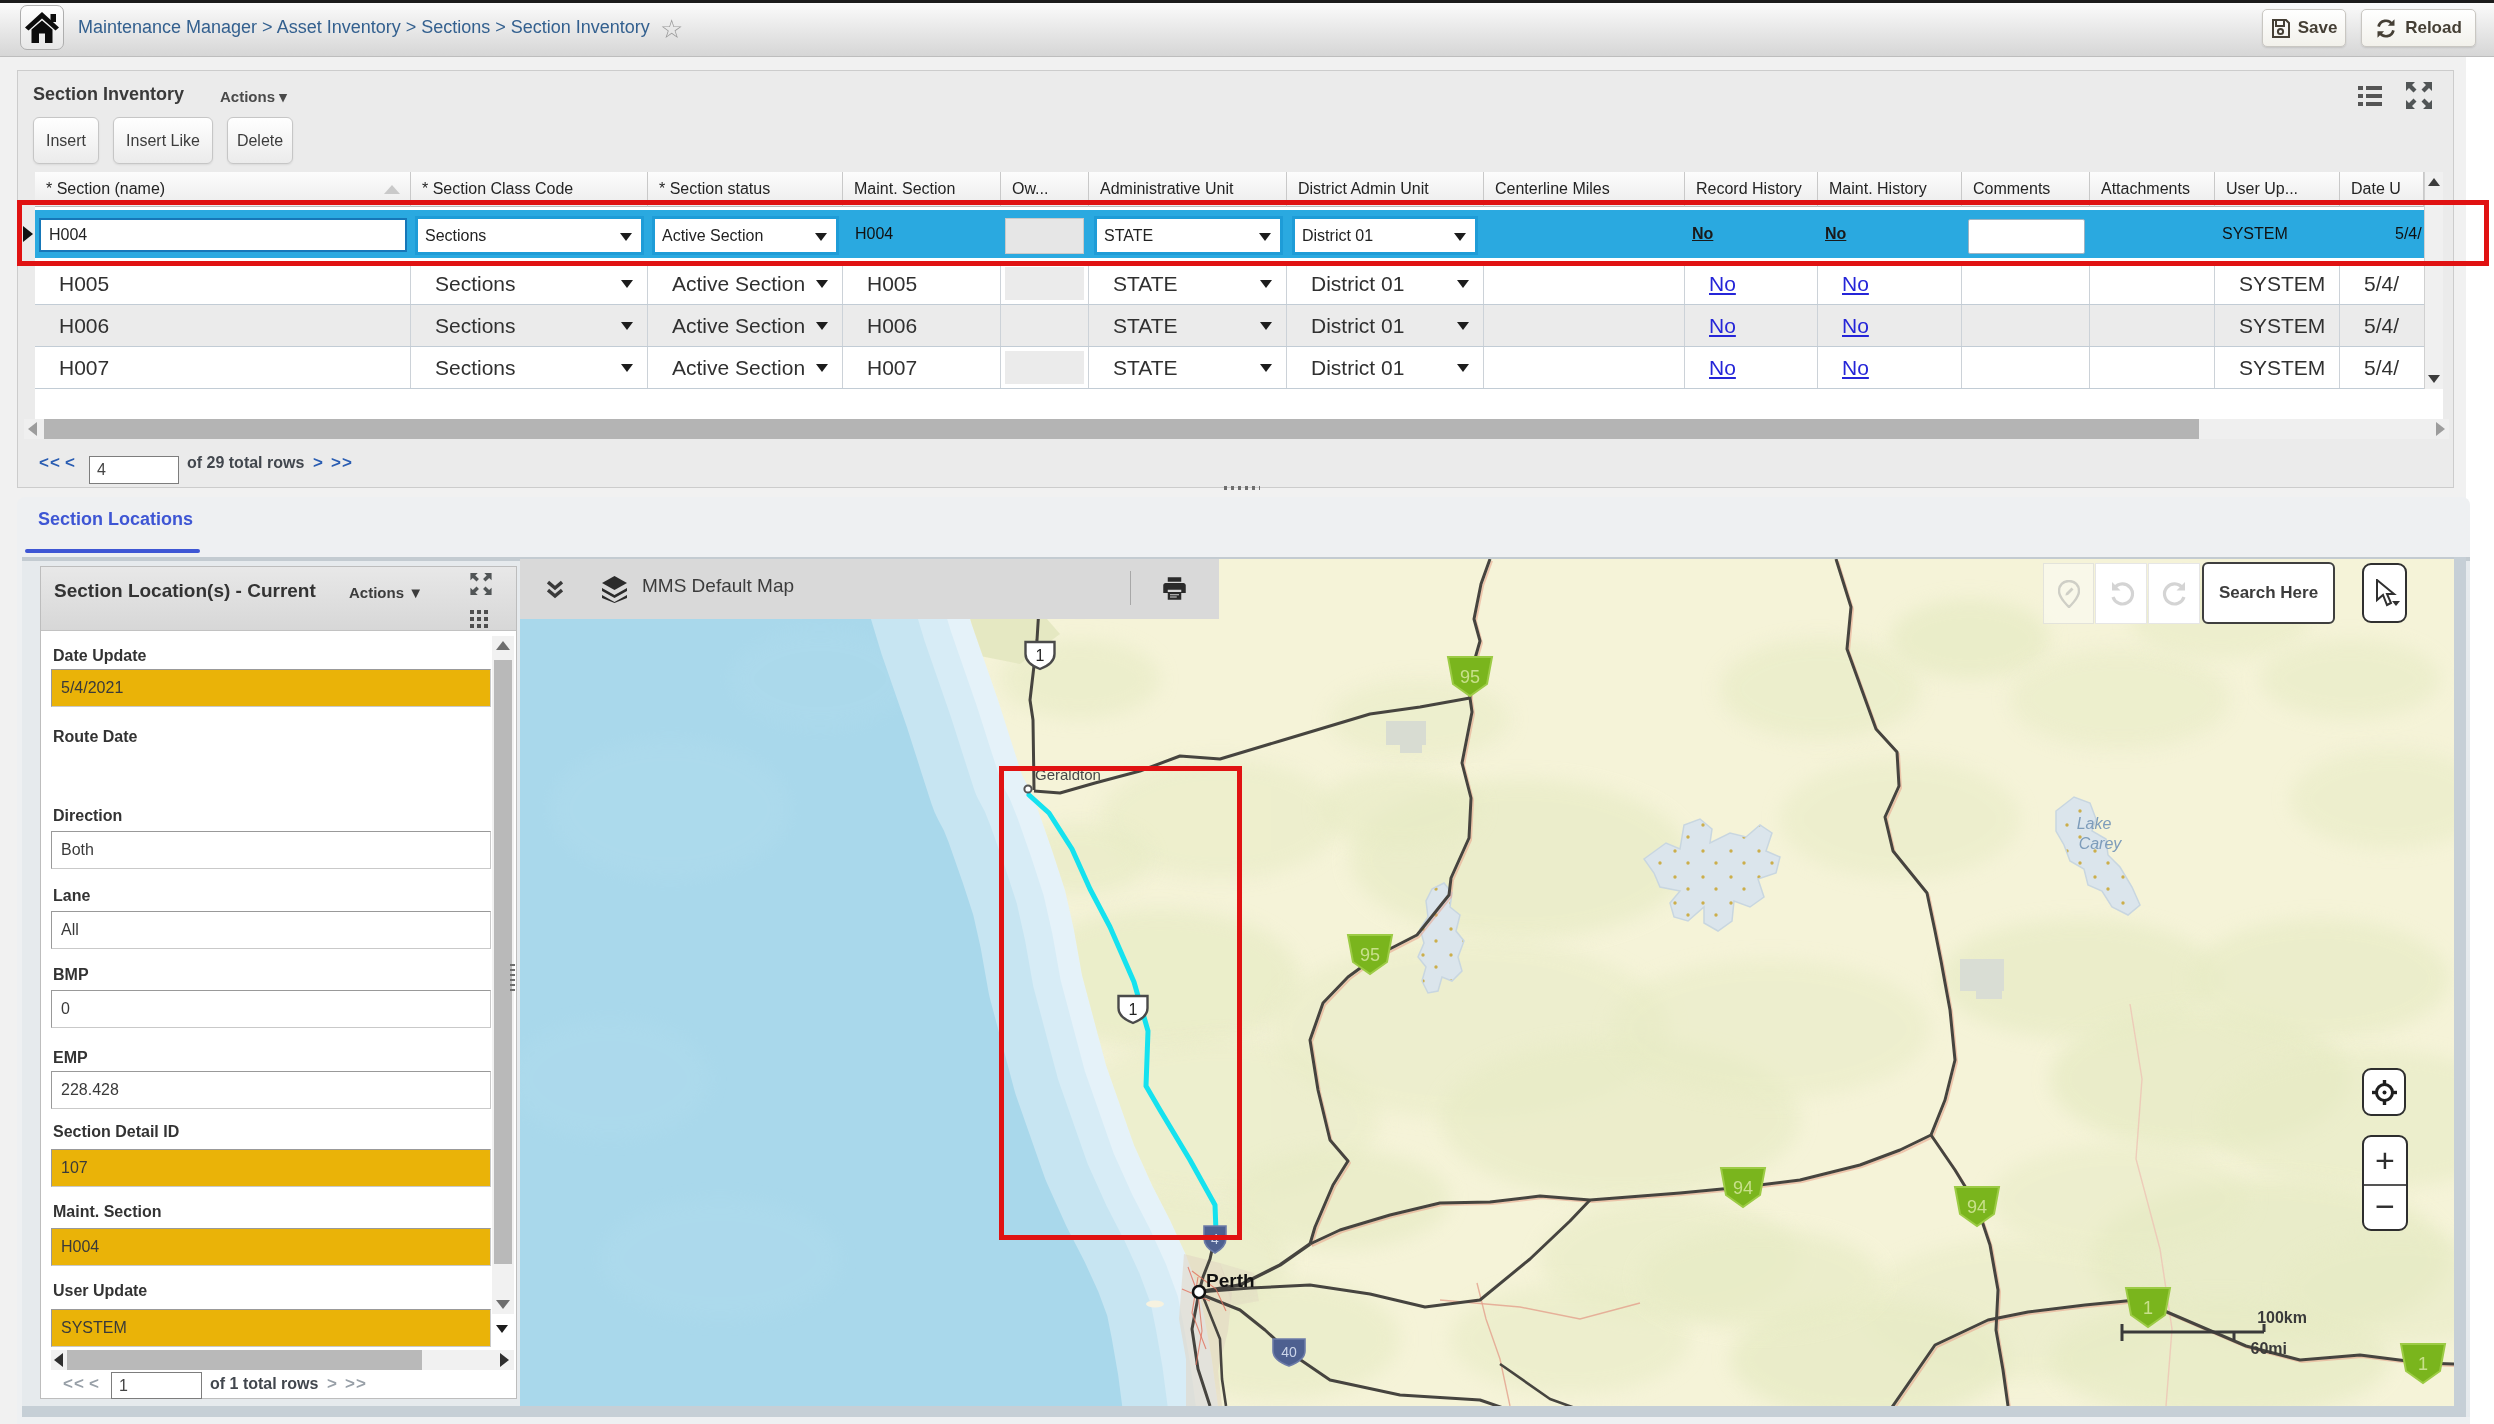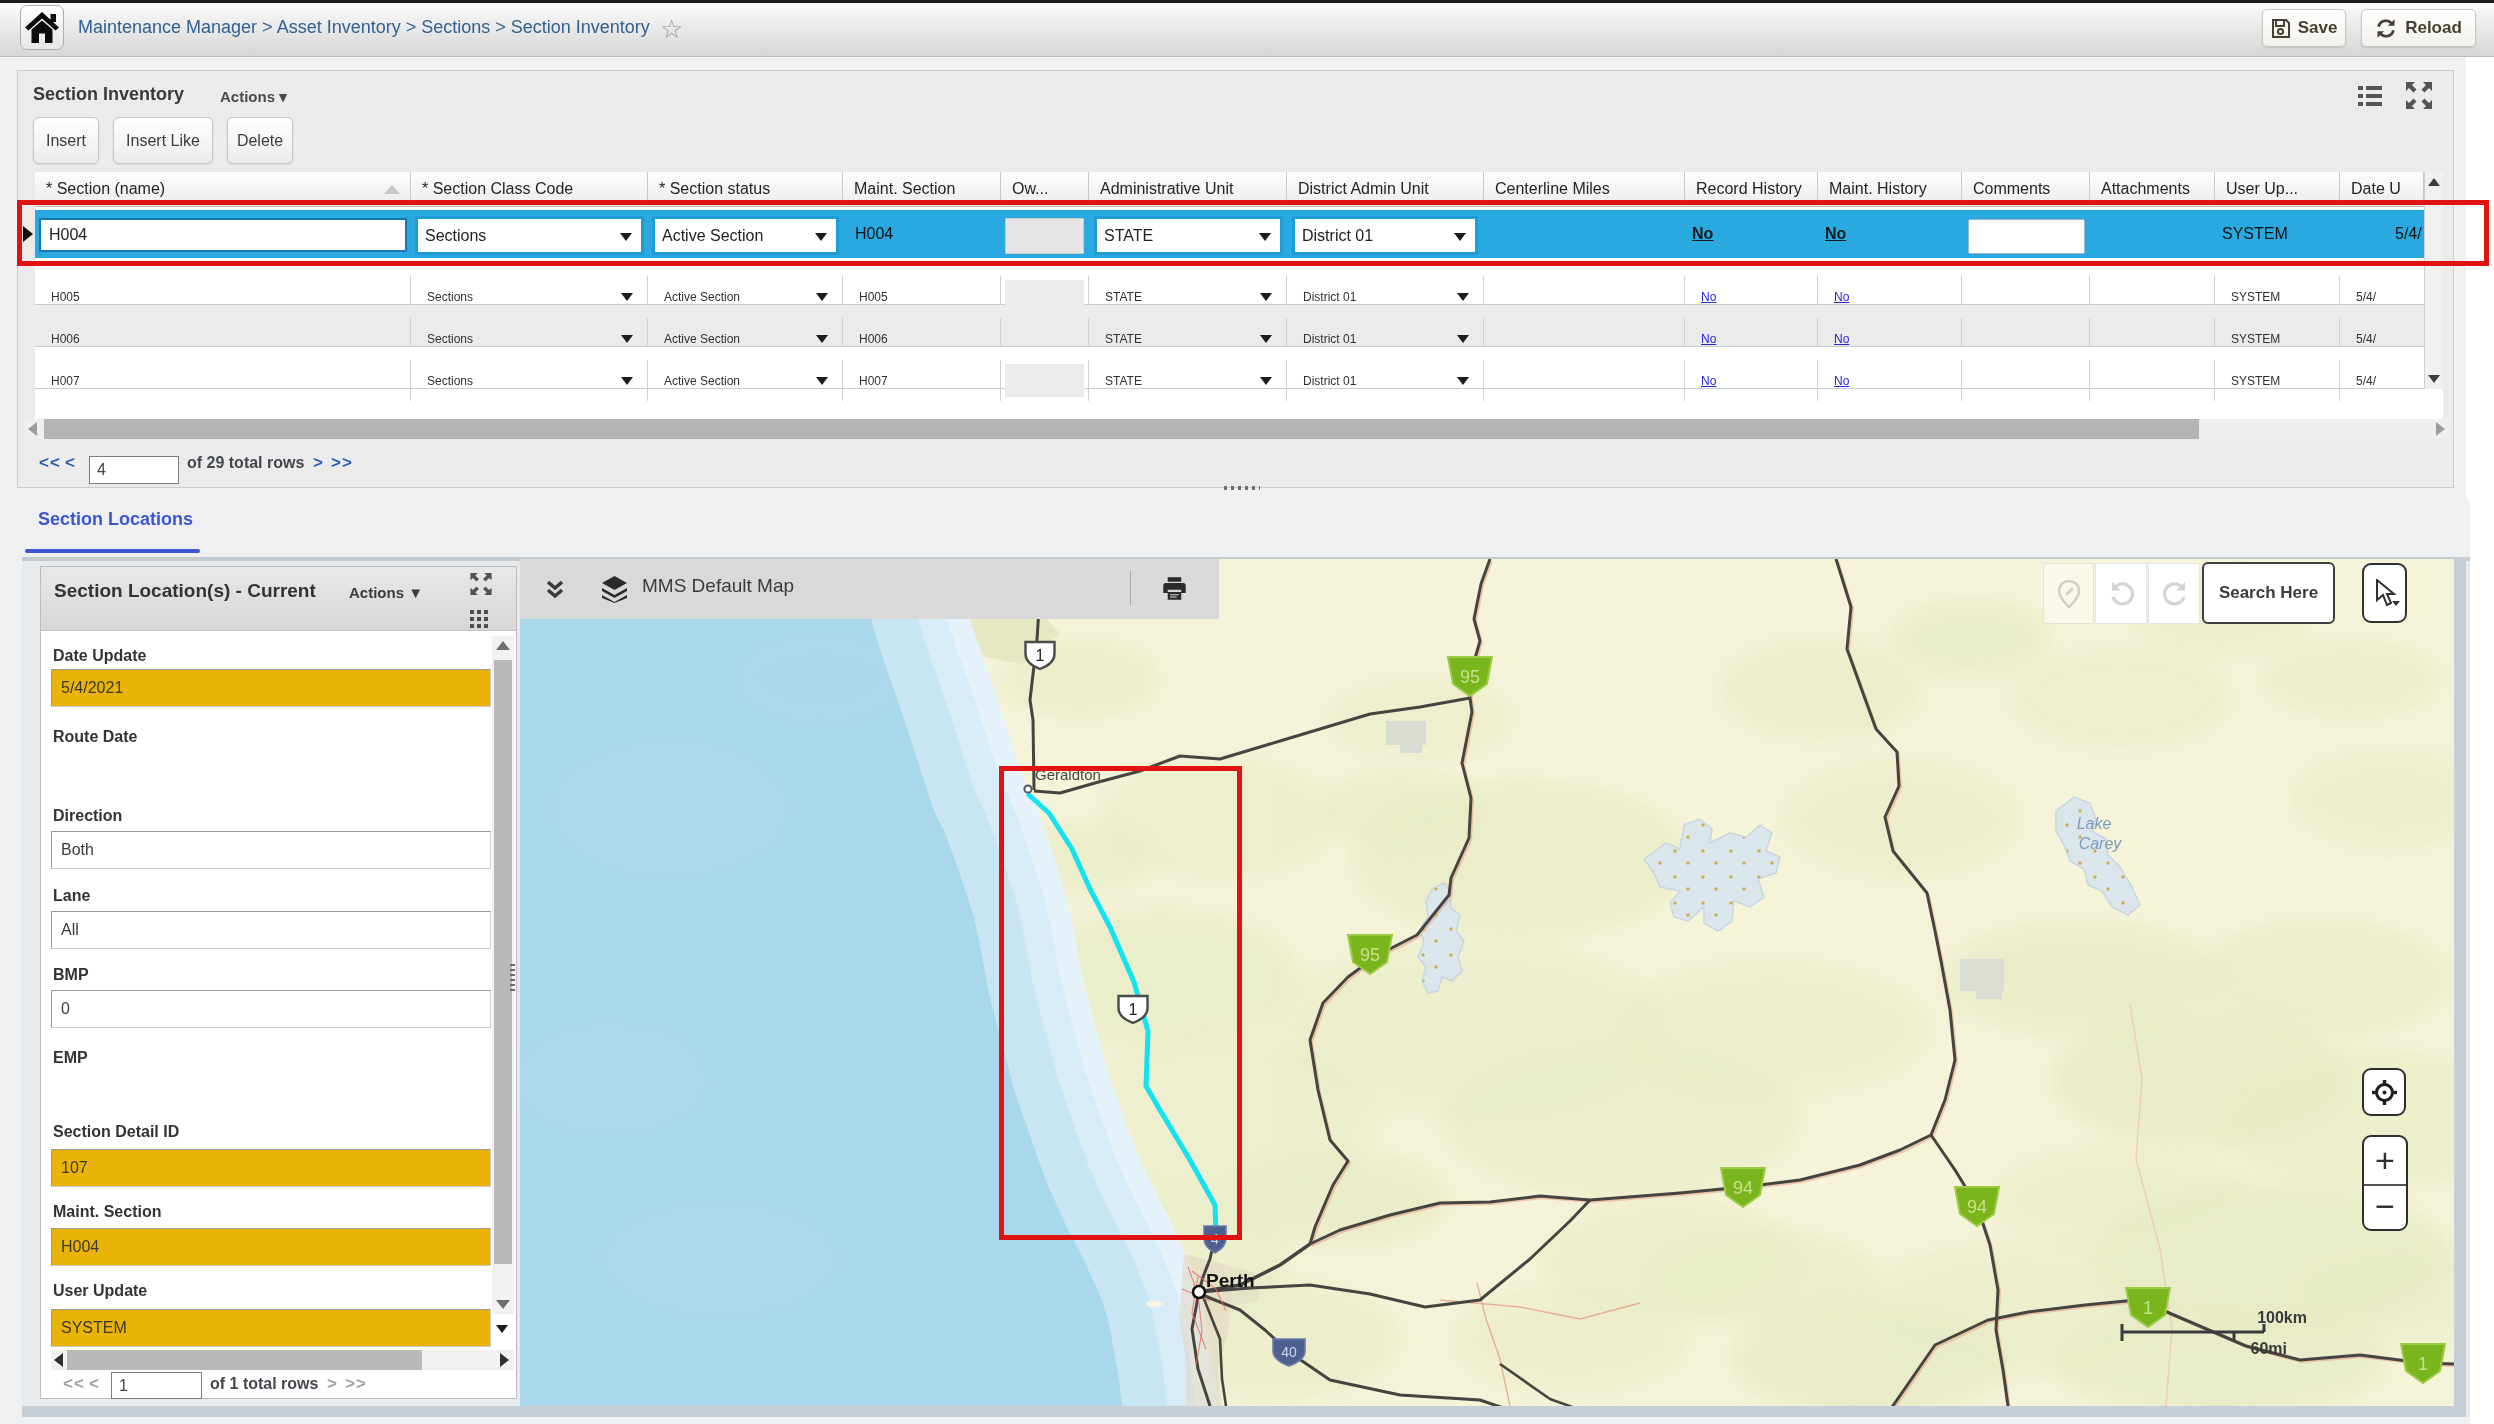--- a/index.html
+++ b/index.html
@@ -18,21 +18,21 @@
 .whiteR{left:2466px;top:57px;width:28px;height:1367px;background:#fff}
 
 #panel1{left:17px;top:70px;width:2437px;height:418px;background:#ebebeb;border:1px solid #cccccc}
 #p1title{left:15px;top:13px;font-size:18px;font-weight:bold;color:#3a3a3a}
 #p1actions{left:202px;top:17px;font-size:15px;font-weight:bold;color:#4a4a4a}
 .btn2{top:46px;height:47px;background:linear-gradient(#ffffff,#ebebeb);border:1px solid #c6c6c6;border-radius:6px;font-size:16px;font-weight:normal;color:#3c3c3c;display:flex;align-items:center;justify-content:center;box-shadow:0 1px 2px rgba(0,0,0,.08)}
 
 #grid{left:17px;top:101px;width:2408px;height:247px;background:#fff}
 .gh{position:absolute;top:0;height:35px;background:linear-gradient(#fdfdfd,#ececec);border-bottom:1px solid #b8b8b8;border-right:1px solid #c9c9c9;font-size:16px;font-weight:normal;color:#242424;display:flex;align-items:center;padding-left:11px;white-space:nowrap;overflow:hidden}
 .row{position:absolute;left:0;width:2389px;height:42px;border-bottom:1px solid #c2ccd5}
-.gc{position:absolute;top:13px;height:100%;font-size:12px;color:#303030;display:flex;align-items:center;padding-left:16px;border-right:1px solid #ccd2d8;white-space:nowrap;overflow:hidden}
+.gc{position:absolute;top:0;height:100%;font-size:21px;color:#303030;display:flex;align-items:center;padding-left:24px;border-right:1px solid #ccd2d8;white-space:nowrap;overflow:hidden}
 .dda{position:absolute;width:0;height:0;border-left:6px solid transparent;border-right:6px solid transparent;border-top:8px solid #1c1c1c}
 .selin{position:absolute;background:#fff;border:2px solid #1677b8;font-size:16px;color:#222;display:flex;align-items:center;padding-left:8px}
 .seldd{position:absolute;background:#fff;border:3px solid #1e9cd7;font-size:16px;color:#222;display:flex;align-items:center;padding-left:7px}
 .nolk{font-weight:bold;text-decoration:underline;color:#1a1a1a}
 .nolk2{text-decoration:underline;color:#2525d8}
 
 .pgr{position:absolute;font-size:17px;font-weight:bold;color:#2a5db2;letter-spacing:1px}
 .pgtotal{position:absolute;font-size:16px;font-weight:bold;color:#42474e}
 .pginput{position:absolute;border:1px solid #7d7d7d;background:#fff;font-size:16px;color:#444;padding-left:7px;display:flex;align-items:center}
 .gray{color:#98a0a8}
@@ -249,20 +249,21 @@
   <div class="flabel" style="top:80px">Date Update</div>
   <div class="finput fro" style="top:102px">5/4/2021</div>
   <div class="flabel" style="top:161px">Route Date</div>
   <div class="flabel" style="top:240px">Direction</div>
   <div class="finput" style="top:264px">Both</div>
   <div class="flabel" style="top:320px">Lane</div>
   <div class="finput" style="top:344px">All</div>
   <div class="flabel" style="top:399px">BMP</div>
   <div class="finput" style="top:423px">0</div>
   <div class="flabel" style="top:482px">EMP</div>
+  <div class="finput" style="top:504px">228.428</div>
   <div class="flabel" style="top:556px">Section Detail ID</div>
   <div class="finput fro" style="top:582px">107</div>
   <div class="flabel" style="top:636px">Maint. Section</div>
   <div class="finput fro" style="top:661px">H004</div>
   <div class="flabel" style="top:715px">User Update</div>
   <div class="finput fro" style="top:742px">SYSTEM</div>
   <span class="dda" style="left:455px;top:758px"></span>
 
   <div class="abs" style="left:451px;top:69px;width:22px;height:678px;background:#f1f1f1">
     <span style="position:absolute;left:4px;top:5px;width:0;height:0;border-left:7px solid transparent;border-right:7px solid transparent;border-bottom:9px solid #6e6e6e"></span>

